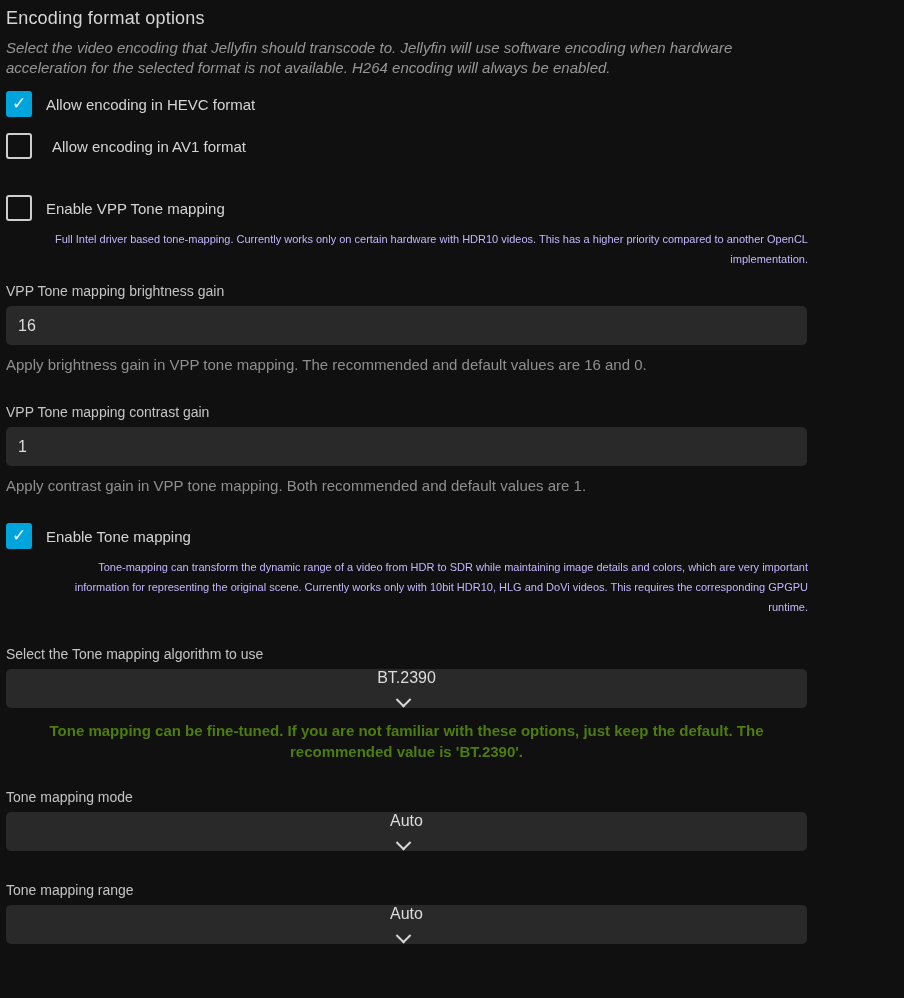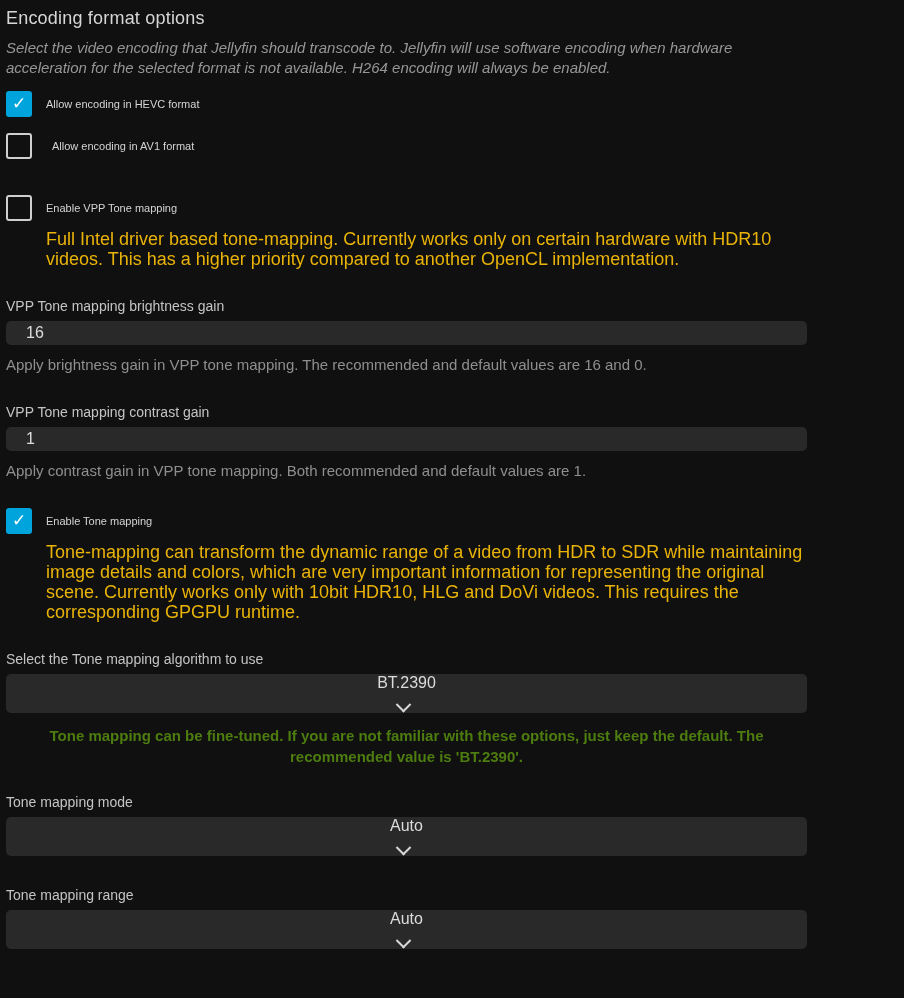--- a/index.html
+++ b/index.html
@@ -56,53 +56,54 @@
     font-weight: bold;
     line-height: 1;
     transform: translateY(-1px);
   }
   .checkbox-box.checked {
     background: #00a4dc;
     border-color: #00a4dc;
   }
   .checkbox-box.checked .checkmark-icon { display: block; }
   .checkbox-label {
-    font-size: 11px;
+    font-size: 15px;
     color: #d4d4d4;
     text-align: center;
   }
   .checkbox-description {
-    font-size: 18px;
+    font-size: 11px;
     line-height: 20px;
-    color: #eab308;
+    color: #c4b5fd;
     margin: 8px 0 0 40px;
     width: 762px;
+    text-align: right;
   }
   .row-hevc { margin: 3px 0 0 0; }
   .row-av1  { margin: 16px 0 16px 0; gap: 20px; }
   .row-vpp  { margin: 36px 0 0 0; gap: 14px; }
   .row-tm   { margin: 28px 0 0 0; }
   
   .field-label {
     font-size: 14px;
     color: #c4c4c4;
     margin: 0 0 7px 0;
   }
   .text-input {
     display: block;
     width: 801px;
-    height: 24px;
+    height: 39px;
     background: #292929;
     border: none;
     outline: none;
     border-radius: 5px;
     color: #dcdcdc;
     font-size: 16px;
     font-family: "Liberation Sans", "DejaVu Sans", sans-serif;
-    padding: 0 20px;
+    padding: 0 12px;
     box-sizing: border-box;
   }
   .field-help {
     font-size: 15px;
     color: #8f8f8f;
     line-height: 19px;
     margin: 10px 0 0 0;
     width: 801px;
   }
   .select-box {
@@ -130,21 +131,21 @@
   }
   .field-note {
     width: 801px;
     text-align: center;
     color: #4d7c0f;
     font-weight: bold;
     font-size: 15px;
     line-height: 21px;
     margin: 12px 0 0 0;
   }
-  .m-vpp-bright { margin-top: 29px; }
+  .m-vpp-bright { margin-top: 14px; }
   .m-vpp-contrast { margin-top: 30px; }
   .m-algo { margin-top: 29px; }
   .m-mode { margin-top: 27px; }
   .m-range { margin-top: 31px; }
 </style>
 </head>
 <body>
 
 <div class="page">
 

